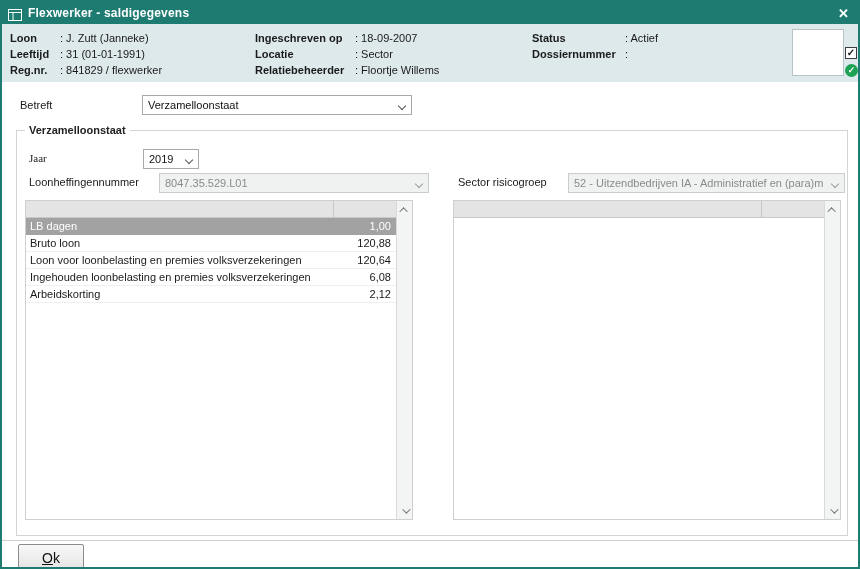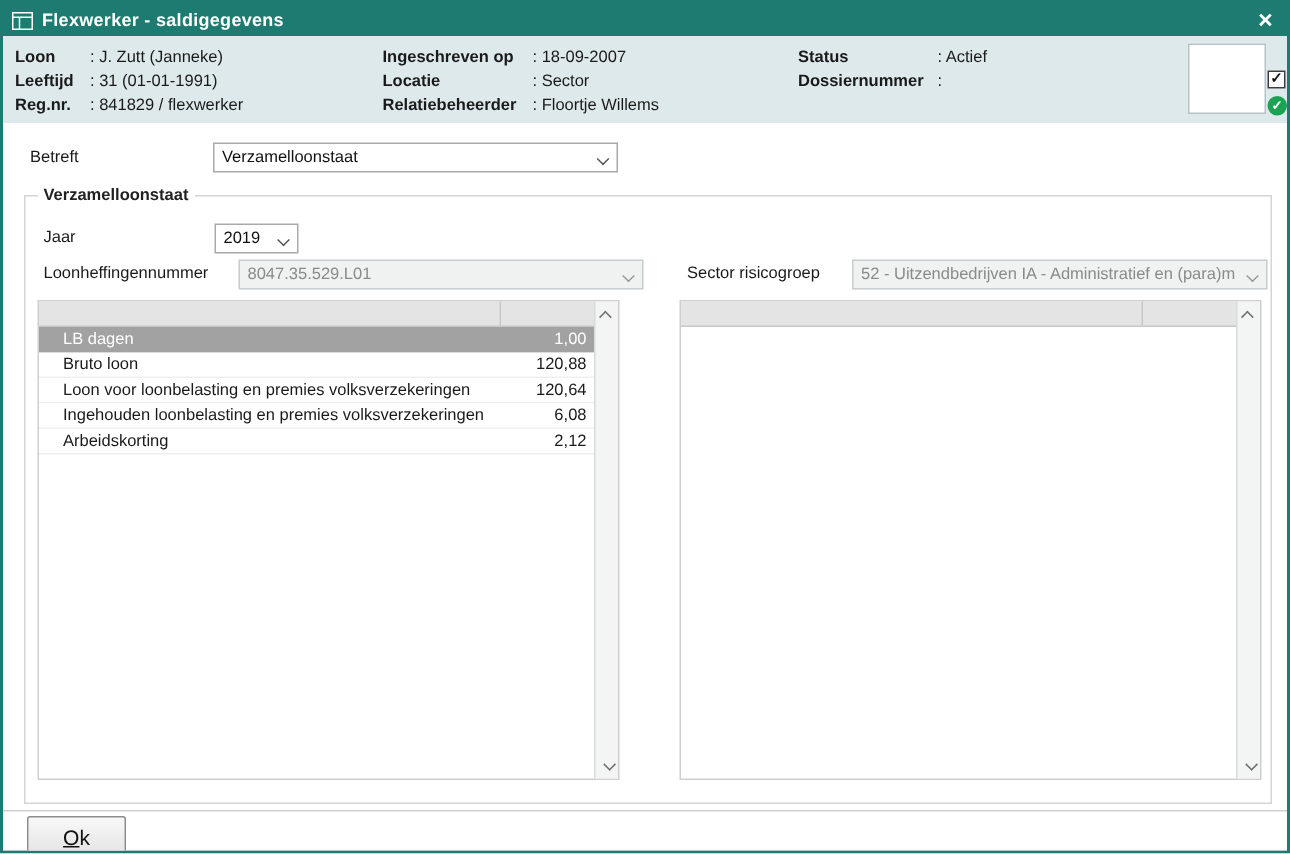--- a/index.html
+++ b/index.html
@@ -44,21 +44,21 @@
   .listbox { position:absolute; top:64px; height:320px; border:1px solid #cfcfcf; background:#fff; }
   .lb-left { left:8px; width:388px; }
   .lb-right { left:436px; width:388px; }
   .lb-head { position:absolute; left:0; top:0; right:16px; height:17px; background:#e4e4e4; border-bottom:1px solid #c8c8c8; display:flex; }
   .lb-head .hc1 { flex:1; border-right:1px solid #c8c8c8; }
   .lb-head .hc2 { width:62px; }
   .lb-body { position:absolute; left:0; top:17px; right:16px; bottom:0; overflow:hidden; }
   .lrow { display:flex; height:17px; align-items:center; border-bottom:1px solid #efefef; background:#fff; cursor:default; }
   .lrow.rsel { background:#a2a2a2; border-bottom-color:#a2a2a2; }
   .lrow.rsel .lname, .lrow.rsel .lval { color:#fff; }
-  .lname { flex:1; padding-left:16px; white-space:nowrap; overflow:hidden; }
+  .lname { flex:1; padding-left:4px; white-space:nowrap; overflow:hidden; }
   .lval { width:62px; text-align:right; padding-right:5px; }
   .vsb { position:absolute; right:0; top:0; bottom:0; width:16px; background:#f3f4f4; border-left:1px solid #dadada; }
   .sb-up,.sb-dn { position:absolute; left:0; width:100%; height:15px; display:flex; align-items:center; justify-content:center; cursor:pointer; }
   .sb-up { top:1px; } .sb-dn { bottom:1px; }
   .sb-chev { width:6px; height:6px; border-right:1px solid #707070; border-bottom:1px solid #707070; }
   .sb-up .sb-chev { transform:rotate(-135deg) translateY(-2px); }
   .sb-dn .sb-chev { transform:rotate(45deg) translateY(-2px); }
 
   
   .footer { position:absolute; left:0; right:0; bottom:0; height:27px; border-top:1px solid #d0d0d0; background:#fff; }
@@ -131,21 +131,21 @@
   <div class="bodyc">
     <span class="lbl" style="left:18px; top:17px;">Betreft</span>
     <div class="select" style="left:140px; top:13px; width:270px;">
       <span>Verzamelloonstaat</span>
       <span class="chev"></span>
     </div>
 
     <fieldset class="grp">
       <legend>Verzamelloonstaat</legend>
 
-      <span class="lbl" style="left:12px; top:16px;">Jaar</span>
+      <span class="lbl" style="left:12px; top:16px;font-family:Liberation Serif, serif;">Jaar</span>
       <div class="select" style="left:126px; top:13px; width:56px;">
         <span>2019</span>
         <span class="chev"></span>
       </div>
 
       <span class="lbl" style="left:12px; top:40px;">Loonheffingennummer</span>
       <div class="select dis" style="left:142px; top:37px; width:270px;">
         <span>8047.35.529.L01</span>
         <span class="chev"></span>
       </div>

